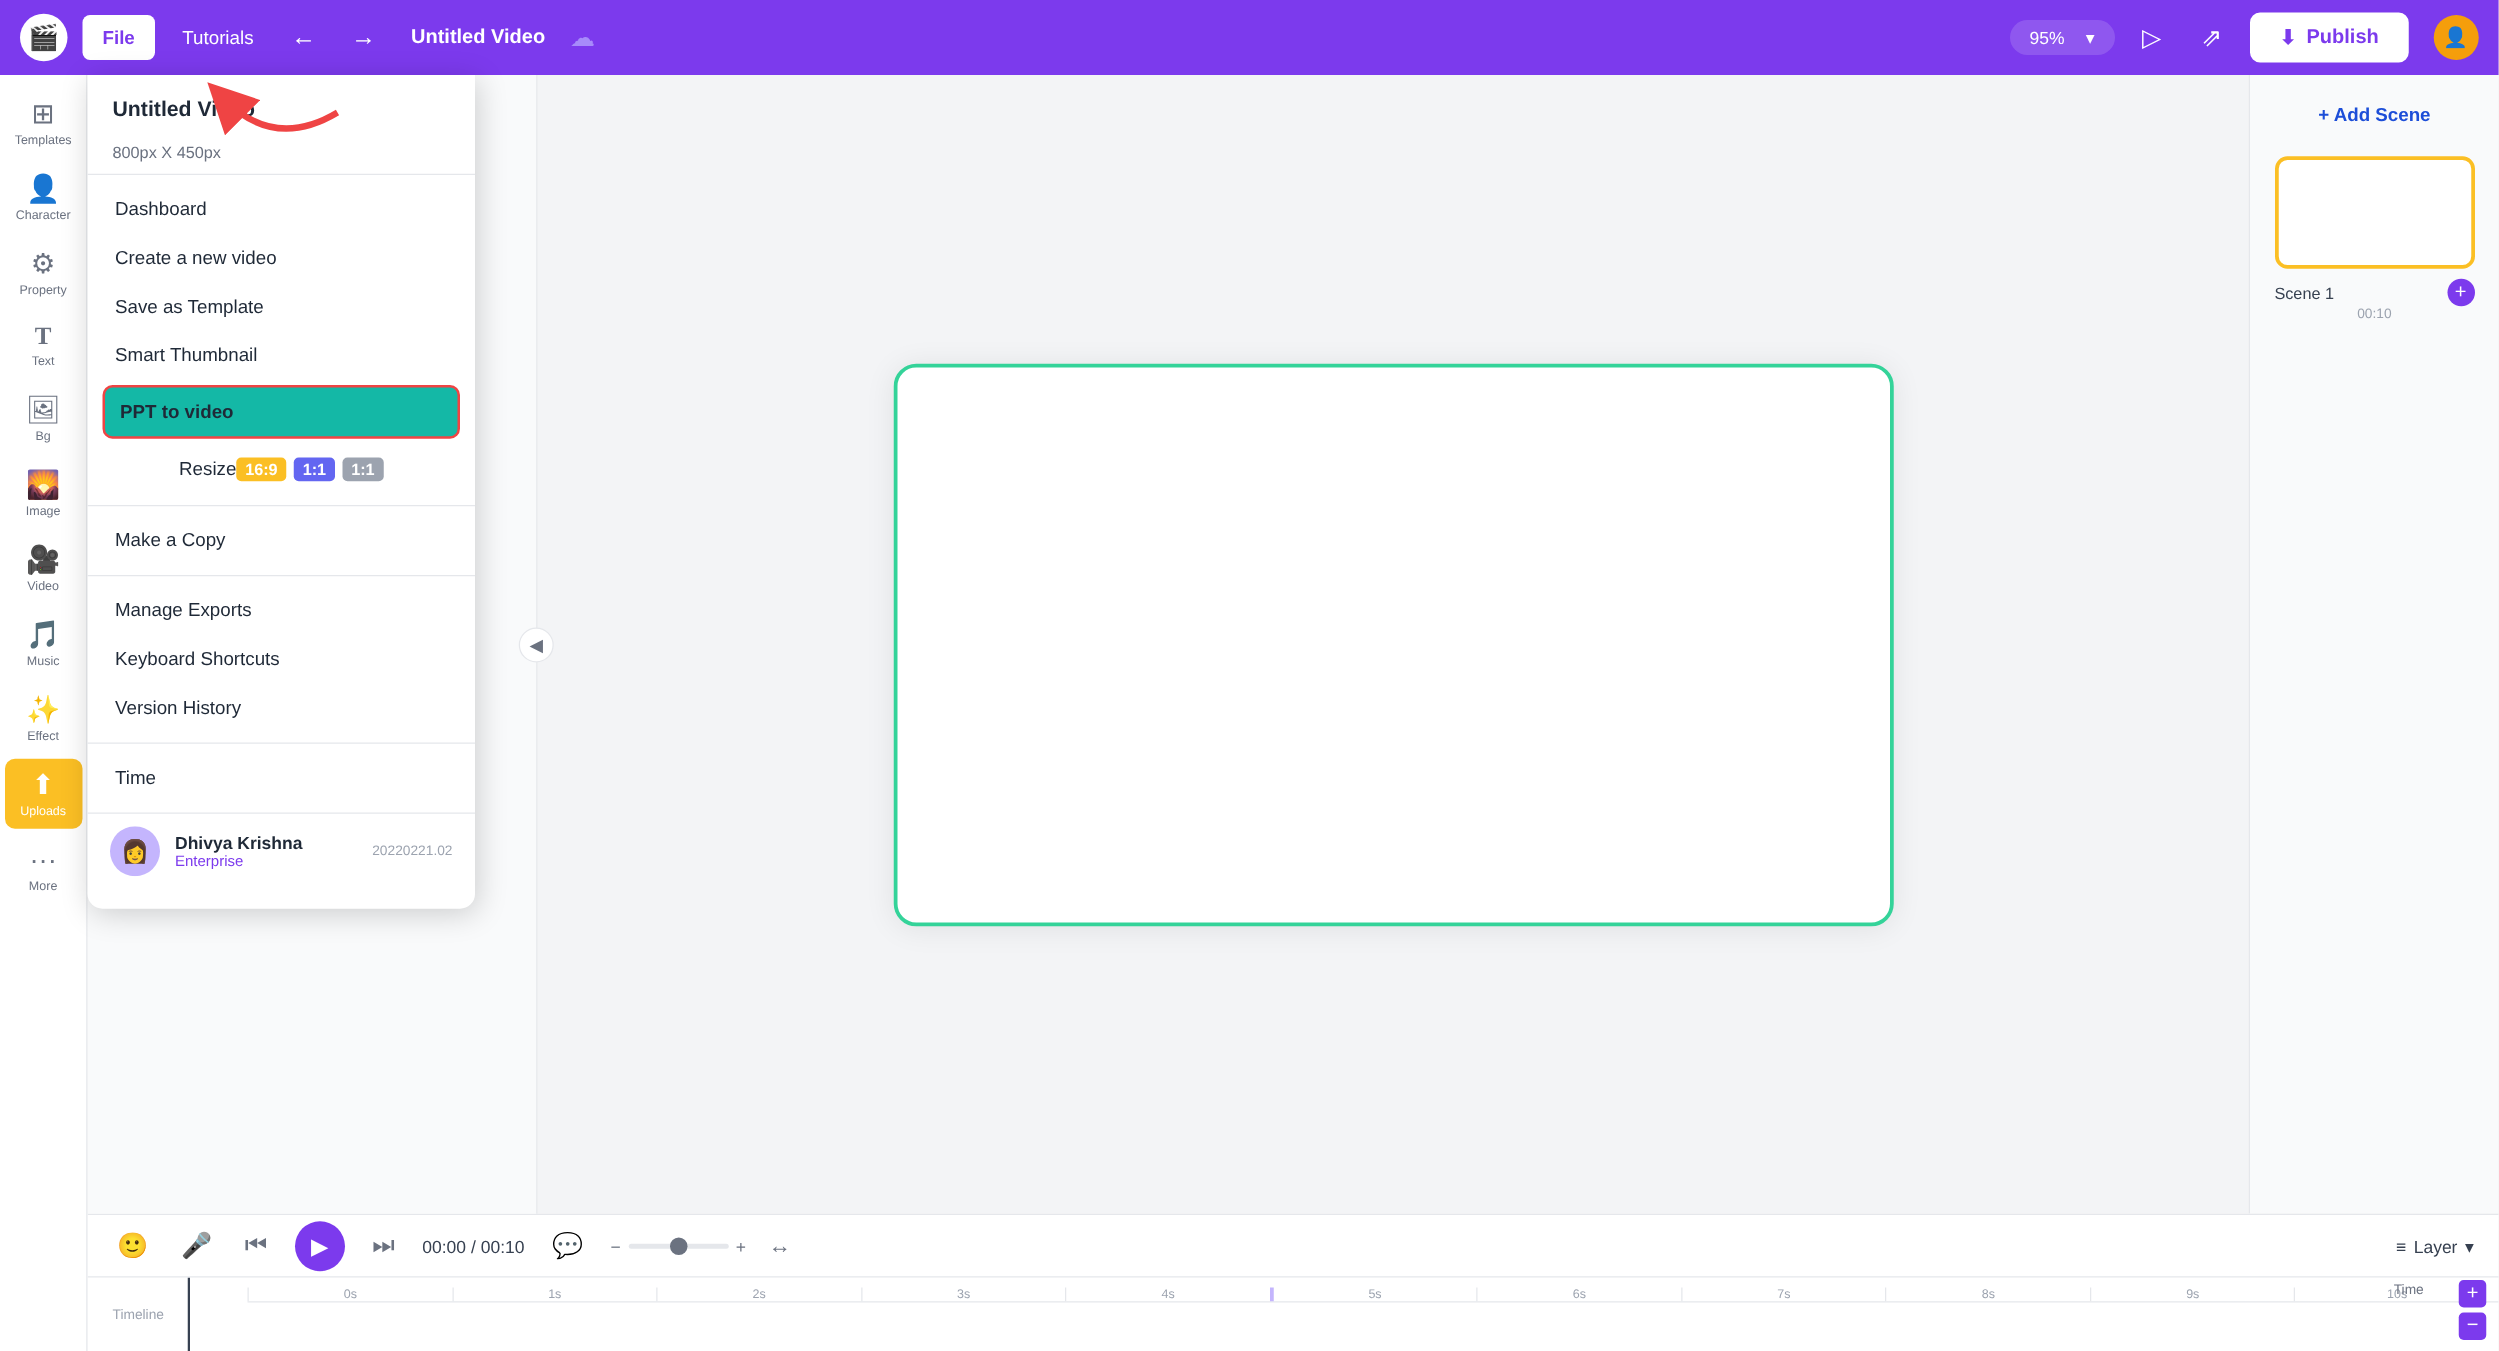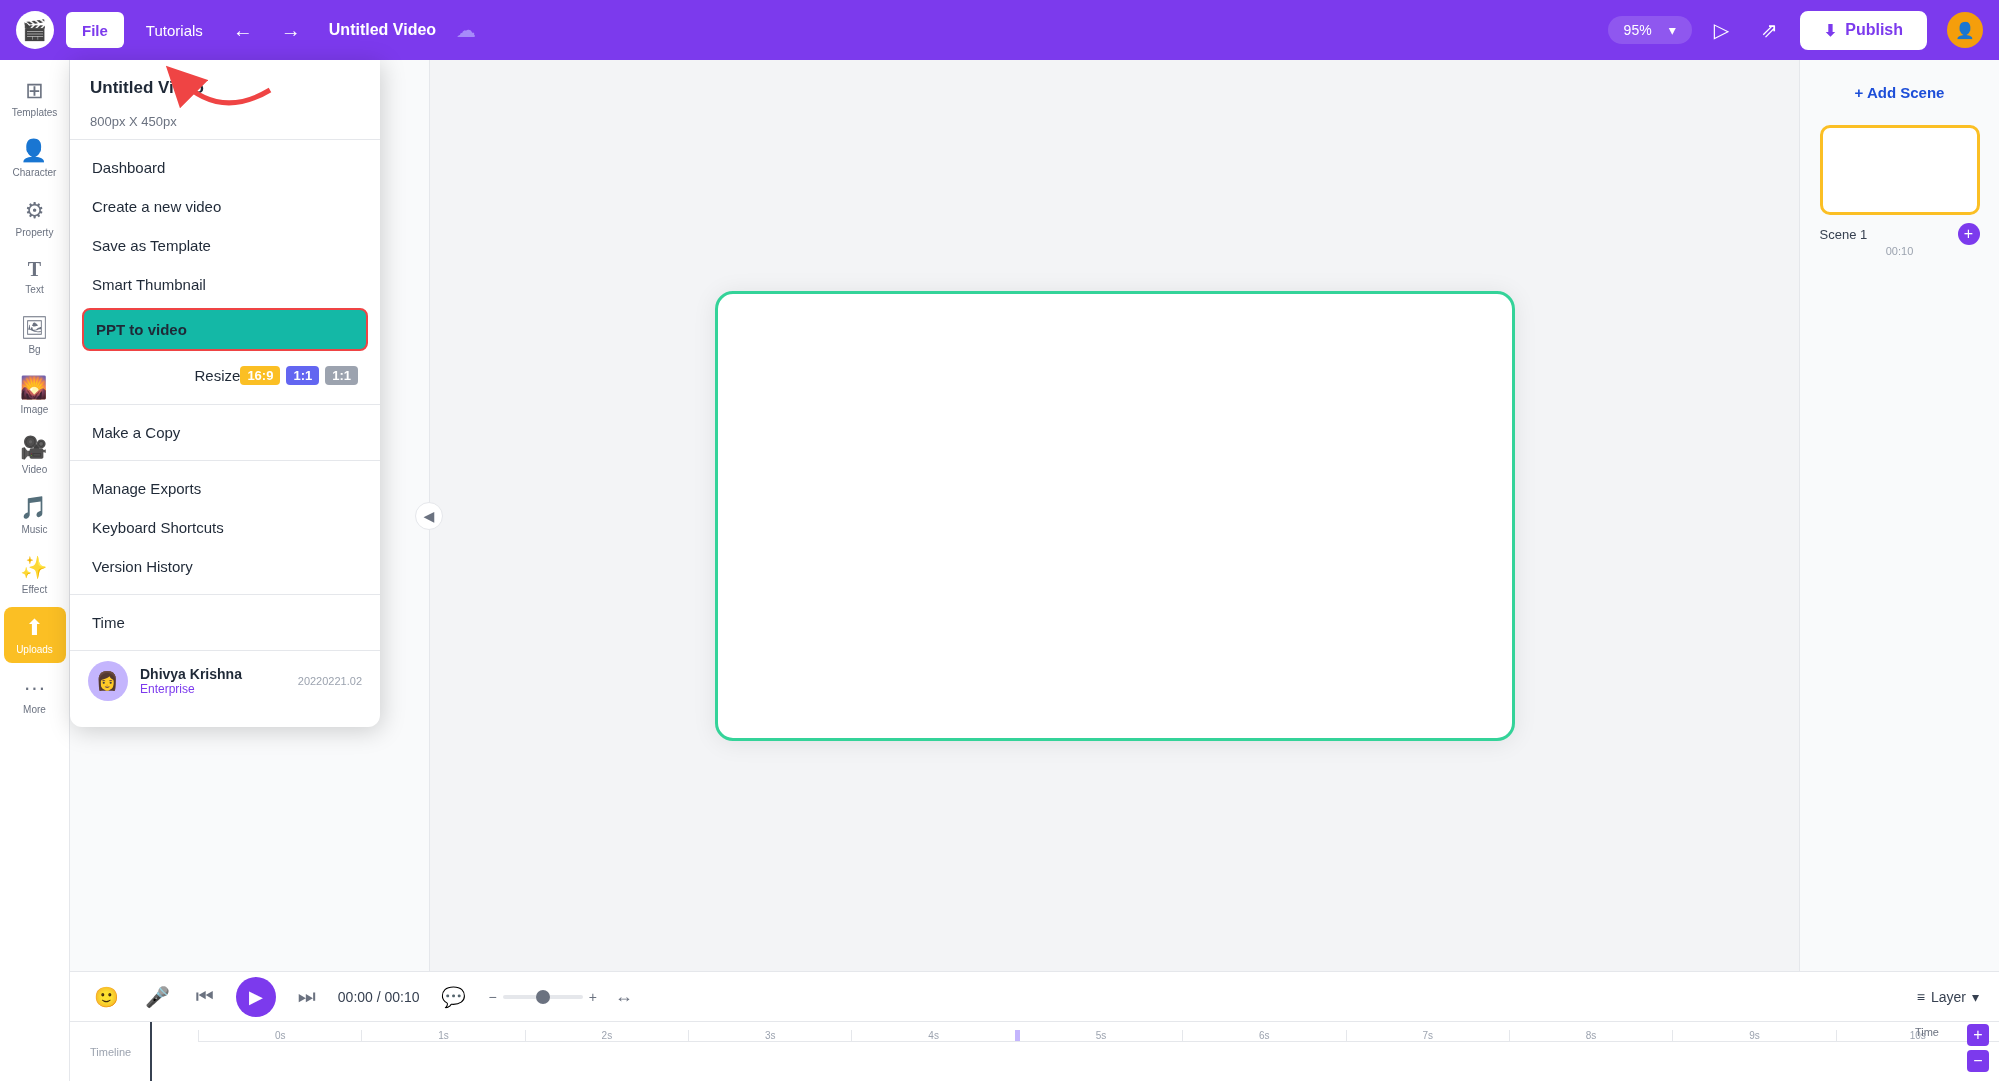--- a/index.html
+++ b/index.html
@@ -208,21 +208,21 @@
     <div class="dropdown-header-size">800px X 450px</div>
   </div>
 
   <div class="dropdown-item">Dashboard</div>
   <div class="dropdown-item">Create a new video</div>
   <div class="dropdown-item">Save as Template</div>
   <div class="dropdown-item">Smart Thumbnail</div>
 
   <div class="dropdown-item highlighted">PPT to video</div>
 
-  <div class="dropdown-item" style="display:flex;align-items:center;justify-content:flex-end;">
+  <div class="dropdown-item" style="display:flex;align-items:center;justify-content:center;">
     <span>Resize</span>
     <div class="resize-badges">
       <span class="resize-badge">16:9</span>
       <span class="resize-badge blue">1:1</span>
       <span class="resize-badge gray">1:1</span>
     </div>
   </div>
 
   <div class="dropdown-divider"></div>
 
@@ -319,21 +319,21 @@
   <div class="timeline-row">
     <span class="timeline-label">Timeline</span>
     <div class="timeline-ruler" style="position:relative;padding-left:48px;">
 
       <div style="display:flex;height:20px;align-items:flex-end;border-bottom:1px solid #e5e7eb;">
         <div style="flex:1;text-align:center;font-size:10px;color:#9ca3af;border-left:1px solid #e5e7eb;">0s</div>
         <div style="flex:1;text-align:center;font-size:10px;color:#9ca3af;border-left:1px solid #e5e7eb;">1s</div>
         <div style="flex:1;text-align:center;font-size:10px;color:#9ca3af;border-left:1px solid #e5e7eb;">2s</div>
         <div style="flex:1;text-align:center;font-size:10px;color:#9ca3af;border-left:1px solid #e5e7eb;">3s</div>
         <div style="flex:1;text-align:center;font-size:10px;color:#9ca3af;border-left:1px solid #e5e7eb;">4s</div>
-        <div style="flex:1;text-align:center;font-size:10px;color:#9ca3af;border-left:5px solid #c4b5fd;">5s</div>
+        <div style="flex:1;text-align:center;font-size:10px;color:#9ca3af;border-left:3px solid #c4b5fd;">5s</div>
         <div style="flex:1;text-align:center;font-size:10px;color:#9ca3af;border-left:1px solid #e5e7eb;">6s</div>
         <div style="flex:1;text-align:center;font-size:10px;color:#9ca3af;border-left:1px solid #e5e7eb;">7s</div>
         <div style="flex:1;text-align:center;font-size:10px;color:#9ca3af;border-left:1px solid #e5e7eb;">8s</div>
         <div style="flex:1;text-align:center;font-size:10px;color:#9ca3af;border-left:1px solid #e5e7eb;">9s</div>
         <div style="flex:1;text-align:center;font-size:10px;color:#9ca3af;border-left:1px solid #e5e7eb;">10s</div>
       </div>
 
       <div style="position:absolute;top:0;left:0;width:2px;height:100%;background:#374151;"></div>
 
       <span style="position:absolute;right:60px;top:4px;font-size:11px;color:#6b7280;">Time</span>

